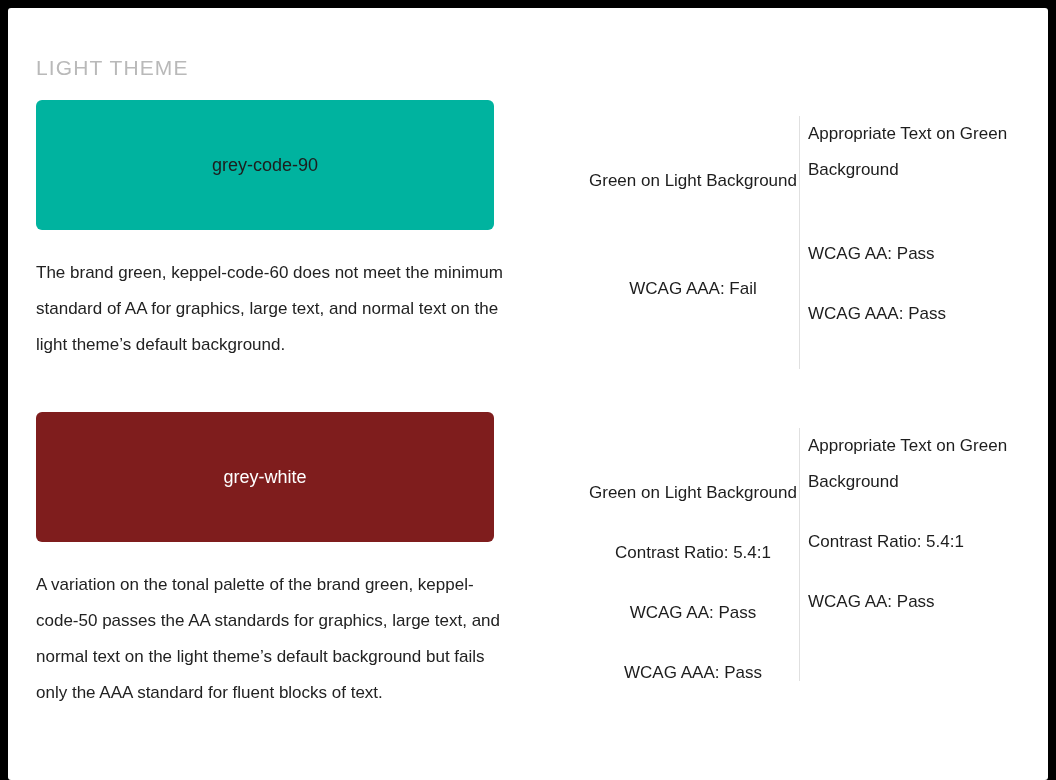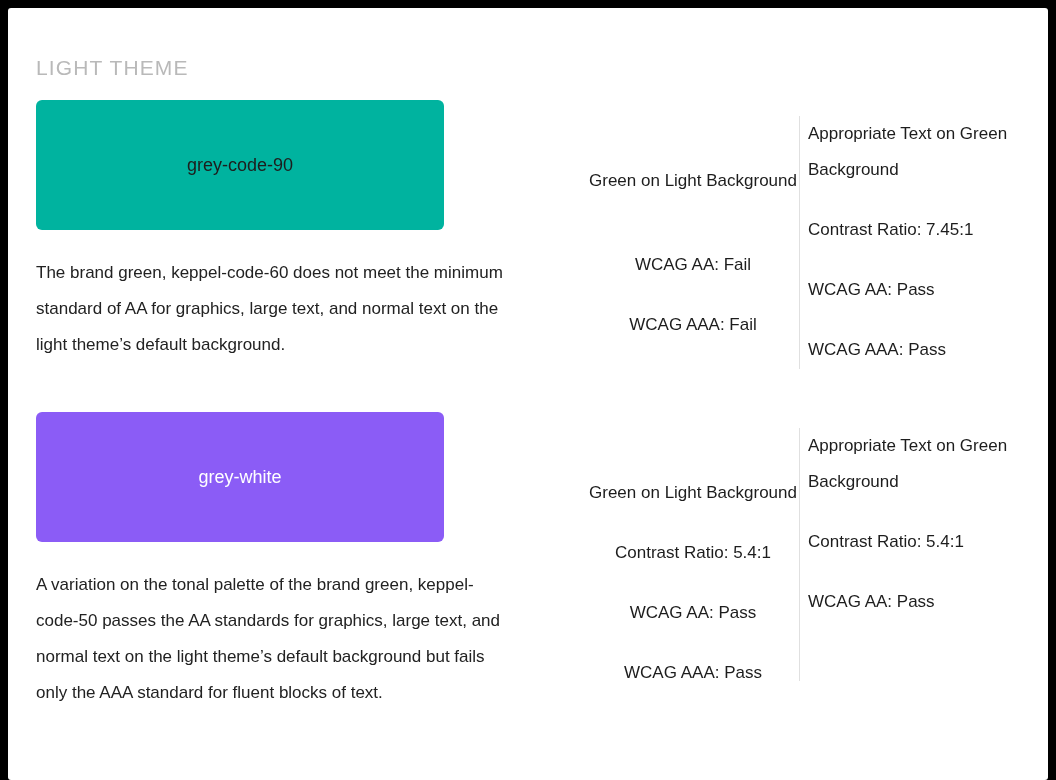--- a/index.html
+++ b/index.html
@@ -34,21 +34,21 @@
     position: absolute;
     left: 0;
     width: 1040px;
   }
   .block-1 { top: 92px; }
   .block-2 { top: 404px; }
 
   .swatch {
     position: absolute;
     left: 28px;
-    width: 408px;
+    width: 458px;
     height: 130px;
     border-radius: 6px;
     display: flex;
     align-items: center;
     justify-content: center;
   }
   .swatch-label {
     font-size: 18px;
     font-weight: 400;
   }
@@ -113,38 +113,36 @@
       <span class="swatch-label" style="color:#1d1d1d;">grey-code-90</span>
     </div>
     <div class="desc desc-1">The brand green, keppel-code-60 does not meet the minimum standard of AA for graphics, large text, and normal text on the light theme’s default background.</div>
 
     <div class="divider divider-1"></div>
 
     <div class="col col-left">
       <p class="col-heading">Green on Light Background</p>
       <div class="gap"></div>
       <div class="gap"></div>
-      <p class="col-line">WCAG AA: Fail</p>
       <div class="gap"></div>
       <p class="col-line">WCAG AAA: Fail</p>
     </div>
 
     <div class="col col-right">
       <p class="col-heading">Appropriate Text on Green Background</p>
       <div class="gap"></div>
-      <p class="col-line">Contrast Ratio: 7.45:1</p>
       <div class="gap"></div>
       <p class="col-line">WCAG AA: Pass</p>
       <div class="gap"></div>
       <p class="col-line">WCAG AAA: Pass</p>
     </div>
   </div>
 
   <div class="block block-2">
-    <div class="swatch" style="top:0; background:#8b5cf6;">
+    <div class="swatch" style="top:0; background:#7f1d1d;">
       <span class="swatch-label" style="color:#ffffff;">grey-white</span>
     </div>
     <div class="desc desc-2">A variation on the tonal palette of the brand green, keppel-code-50 passes the AA standards for graphics, large text, and normal text on the light theme’s default background but fails only the AAA standard for fluent blocks of text.</div>
 
     <div class="divider divider-2"></div>
 
     <div class="col col-left">
       <p class="col-heading">Green on Light Background</p>
       <div class="gap"></div>
       <p class="col-line">Contrast Ratio: 5.4:1</p>

